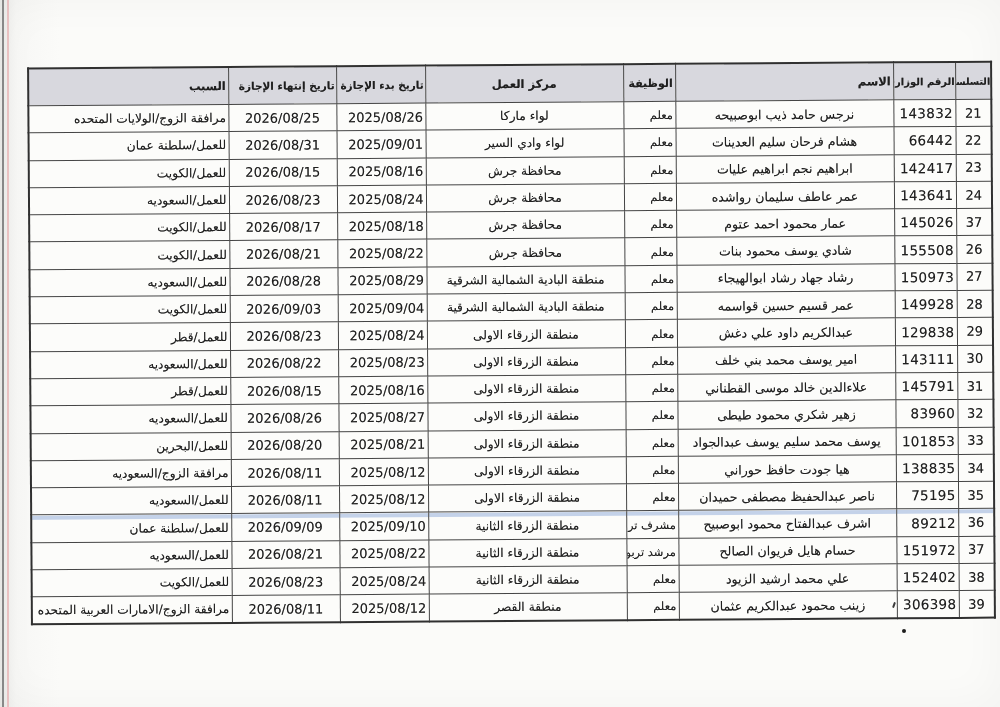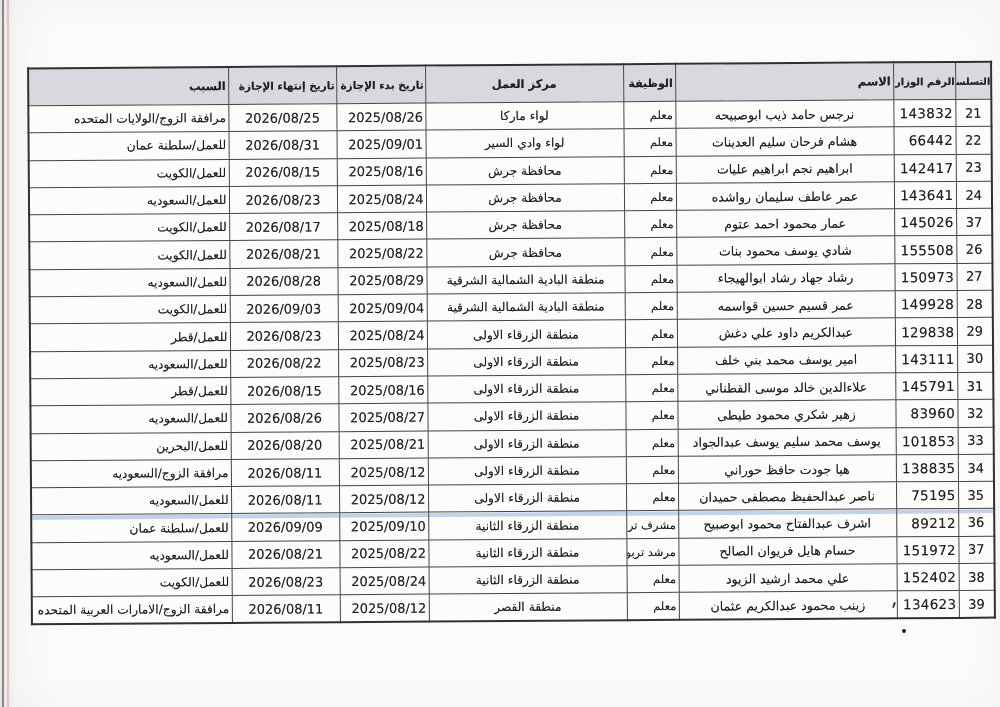--- a/index.html
+++ b/index.html
@@ -297,21 +297,21 @@
           <td class="c-ministry_no">152402</td>
           <td class="c-name">علي محمد ارشيد الزيود</td>
           <td class="c-job">معلم</td>
           <td class="c-work_center">منطقة الزرقاء الثانية</td>
           <td class="c-start_date">2025/08/24</td>
           <td class="c-end_date">2026/08/23</td>
           <td class="c-reason">للعمل/الكويت</td>
         </tr>
         <tr>
           <td class="c-serial">39</td>
-          <td class="c-ministry_no">134623</td>
+          <td class="c-ministry_no">306398</td>
           <td class="c-name">زينب محمود عبدالكريم عثمان</td>
           <td class="c-job">معلم</td>
           <td class="c-work_center">منطقة القصر</td>
           <td class="c-start_date">2025/08/12</td>
           <td class="c-end_date">2026/08/11</td>
           <td class="c-reason">مرافقة الزوج/الامارات العربية المتحده</td>
         </tr>
       </tbody>
   </table>
 </div>

